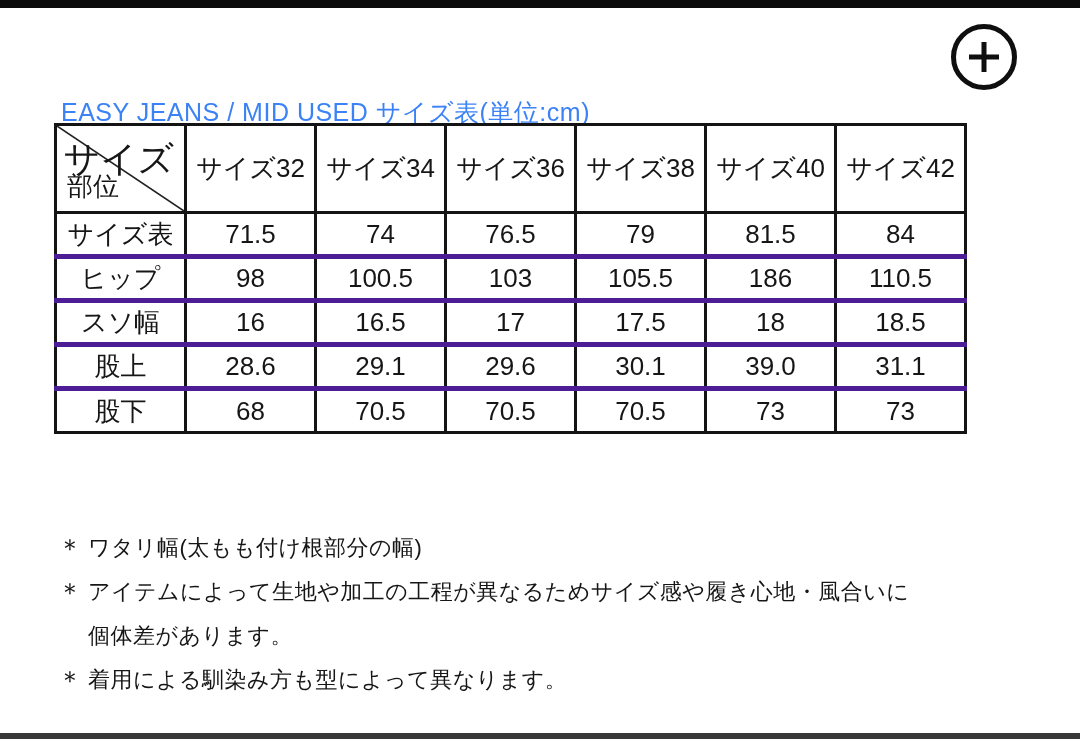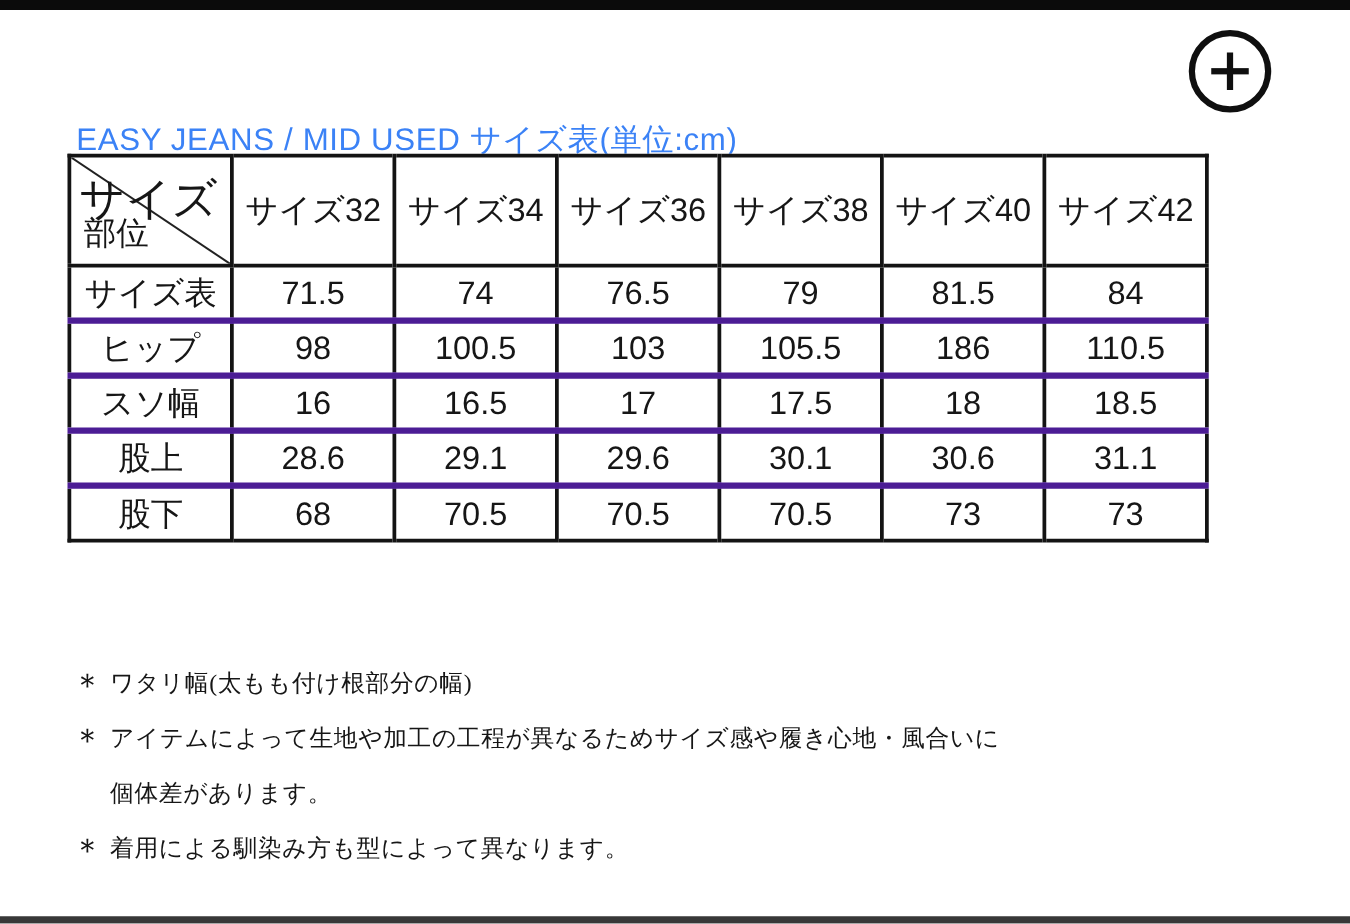--- a/index.html
+++ b/index.html
@@ -49,21 +49,21 @@
   .col-sep { border-left:3px solid #141414; }
 
   .corner { position:relative; }
   .corner svg { position:absolute; left:0; top:0; width:100%; height:100%; display:block; }
   .corner-size { position:absolute; top:9px;    right:10px; font-size:36px; }
   .corner-part { position:absolute; bottom:7px; left:10px;  font-size:26px; }
 
   .notes { position:absolute; left:57px; top:526px; width:1000px; }
   .note { display:flex; align-items:flex-start; }
   .note-marker { width:31px; flex:0 0 31px; font-size:26px; line-height:44px; }
-  .note-text  { font-size:19px; line-height:44px; letter-spacing:0.5px;font-family:Liberation Serif, serif; }
+  .note-text  { font-size:22px; line-height:44px; letter-spacing:0.5px; }
   .note-line  { white-space:nowrap; }
 </style>
 </head>
 <body>
 
 <div class="screen">
 
   <div class="bar-top"></div>
 
   <button class="zoom-btn">
@@ -126,21 +126,21 @@
           <td class="col-sep">17.5</td>
           <td class="col-sep">18</td>
           <td class="col-sep">18.5</td>
         </tr>
         <tr>
           <td>股上</td>
           <td class="col-sep">28.6</td>
           <td class="col-sep">29.1</td>
           <td class="col-sep">29.6</td>
           <td class="col-sep">30.1</td>
-          <td class="col-sep">30.6</td>
+          <td class="col-sep">39.0</td>
           <td class="col-sep">31.1</td>
         </tr>
         <tr>
           <td>股下</td>
           <td class="col-sep">68</td>
           <td class="col-sep">70.5</td>
           <td class="col-sep">70.5</td>
           <td class="col-sep">70.5</td>
           <td class="col-sep">73</td>
           <td class="col-sep">73</td>

